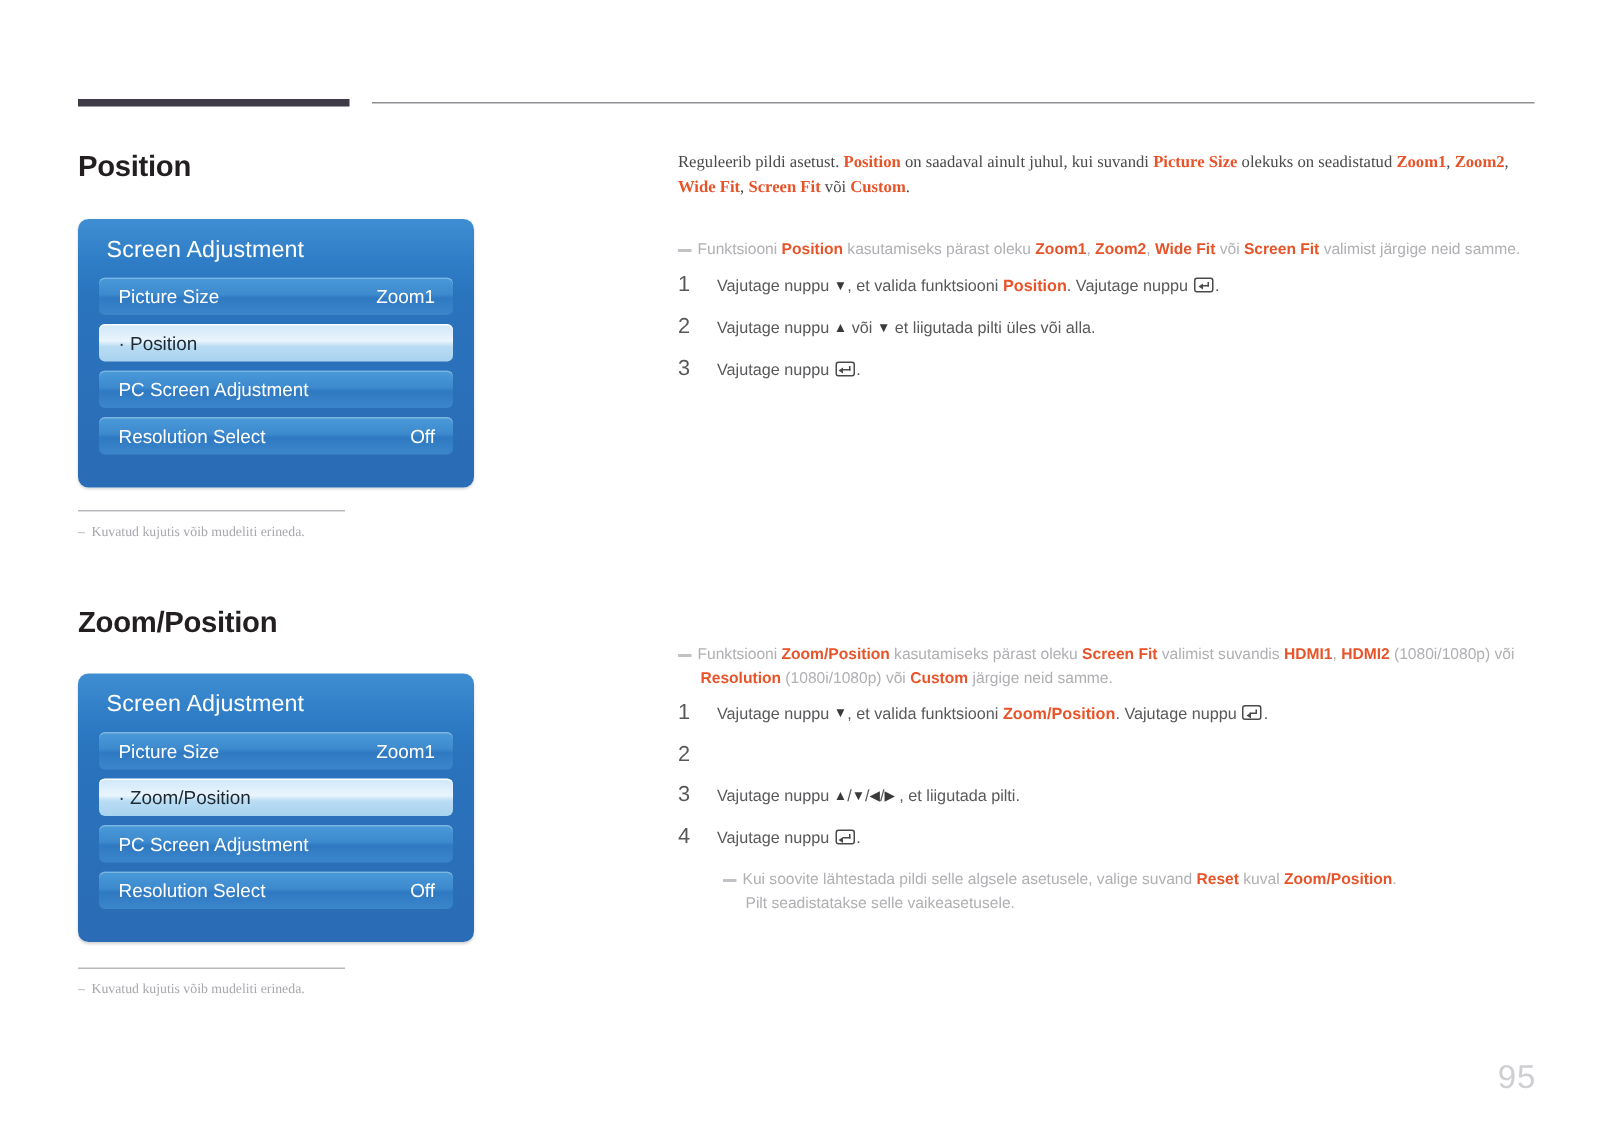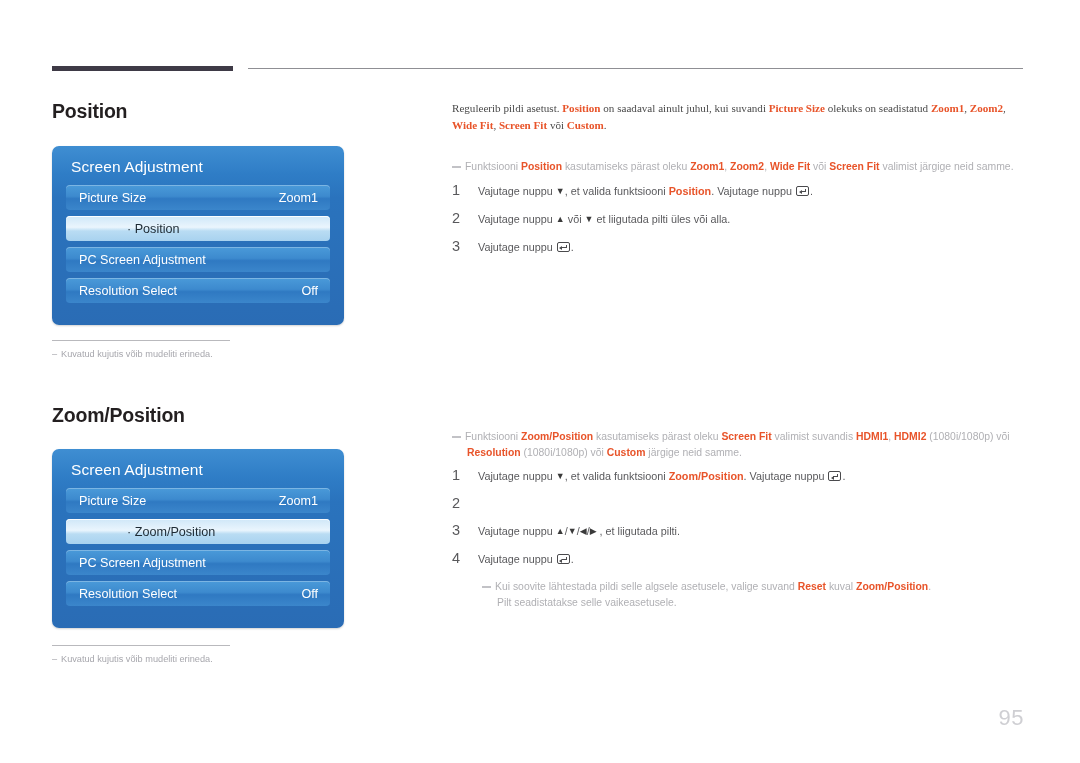--- a/index.html
+++ b/index.html
@@ -43,21 +43,21 @@
     color: #231f20;
     letter-spacing: -0.2px;
   }
   #heading-position { top: 100px; }
   #heading-zoomposition { top: 404px; }
 
   
   .osd-panel {
     position: absolute;
     left: 52px;
-    width: 292px;
+    width: 264px;
     border-radius: 7px;
     background: linear-gradient(to bottom,
                 #3f8ed2 0px,
                 #2f7dc6 28px,
                 #2a73bd 52px,
                 #2a6cb5 100%);
     box-shadow: 0 1px 2px rgba(0,0,0,0.18);
     padding: 0 0 16px 0;
     box-sizing: border-box;
   }
@@ -95,41 +95,41 @@
     font-size: 12.6px;
     white-space: nowrap;
   }
   .osd-row.selected {
     background: linear-gradient(to bottom, #cfe7f8 0%, #eaf5fd 45%, #b9dcf3 60%, #a8d2ef 100%);
     box-shadow: inset 0 1px 0 rgba(255,255,255,0.9);
   }
   .osd-row.selected .label,
   .osd-row.selected .value {
     color: #1d2a33;
-    margin-left: 48px;
   }
 
   
   .footnote-wrap {
     position: absolute;
     left: 52px;
     width: 178px;
   }
   #footnote-1 { top: 340px; }
   #footnote-2 { top: 645px; }
   .footnote-rule {
     width: 178px;
     height: 1px;
     background: #b9b9bd;
     margin-bottom: 8px;
   }
   .footnote-text {
     font-size: 9.2px;
     color: #a7a7ad;
     white-space: nowrap;
+    font-family: Liberation Serif, serif;
   }
   .footnote-text .dash {
     display: inline-block;
     width: 9px;
   }
 
   
   .col-right {
     position: absolute;
     left: 452px;

